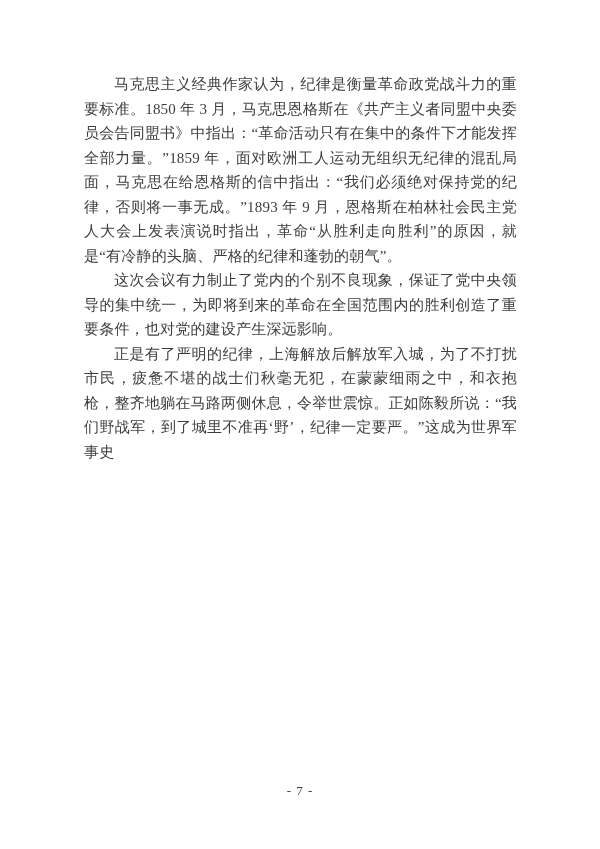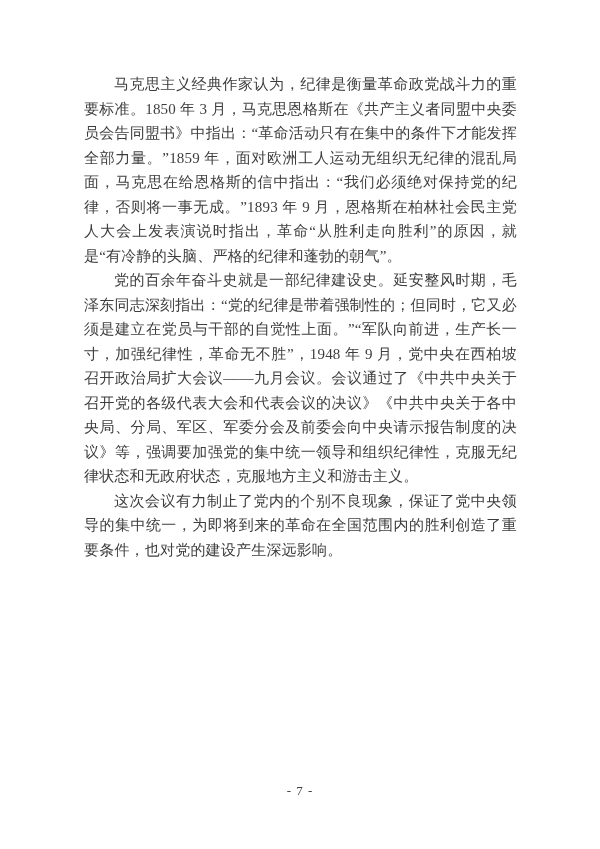--- a/index.html
+++ b/index.html
@@ -44,17 +44,17 @@
     letter-spacing: 1px;
     color: #3d3d3d;
   }
 </style>
 </head>
 <body>
 
 <div class="page">
   <div class="content">
     <p>马克思主义经典作家认为，纪律是衡量革命政党战斗力的重要标准。1850 年 3 月，马克思恩格斯在《共产主义者同盟中央委员会告同盟书》中指出：“革命活动只有在集中的条件下才能发挥全部力量。”1859 年，面对欧洲工人运动无组织无纪律的混乱局面，马克思在给恩格斯的信中指出：“我们必须绝对保持党的纪律，否则将一事无成。”1893 年 9 月，恩格斯在柏林社会民主党人大会上发表演说时指出，革命“从胜利走向胜利”的原因，就是“有冷静的头脑、严格的纪律和蓬勃的朝气”。</p>
-    <p>党的百余年奋斗史就是一部纪律建设史。延安整风时期，毛泽东同志深刻指出：“党的纪律是带着强制性的；但同时，它又必须是建立在党员与干部的自觉性上面。”“军队向前进，生产长一寸，加强纪律性，革命无不胜”，1948 年 9 月，党中央在西柏坡召开政治局扩大会议——九月会议。会议通过了《中共中央关于召开党的各级代表大会和代表会议的决议》《中共中央关于各中央局、分局、军区、军委分会及前委会向中央请示报告制度的决议》等，强调要加强党的集中统一领导和组织纪律性，克服无纪律状态和无政府状态，克服地方主义和游击主义。</p>
     <p>这次会议有力制止了党内的个别不良现象，保证了党中央领导的集中统一，为即将到来的革命在全国范围内的胜利创造了重要条件，也对党的建设产生深远影响。</p>
+    <p>正是有了严明的纪律，上海解放后解放军入城，为了不打扰市民，疲惫不堪的战士们秋毫无犯，在蒙蒙细雨之中，和衣抱枪，整齐地躺在马路两侧休息，令举世震惊。正如陈毅所说：“我们野战军，到了城里不准再‘野’，纪律一定要严。”这成为世界军事史</p>
   </div>
   <div class="page-number">- 7 -</div>
 </div>
 
 </body></html>

